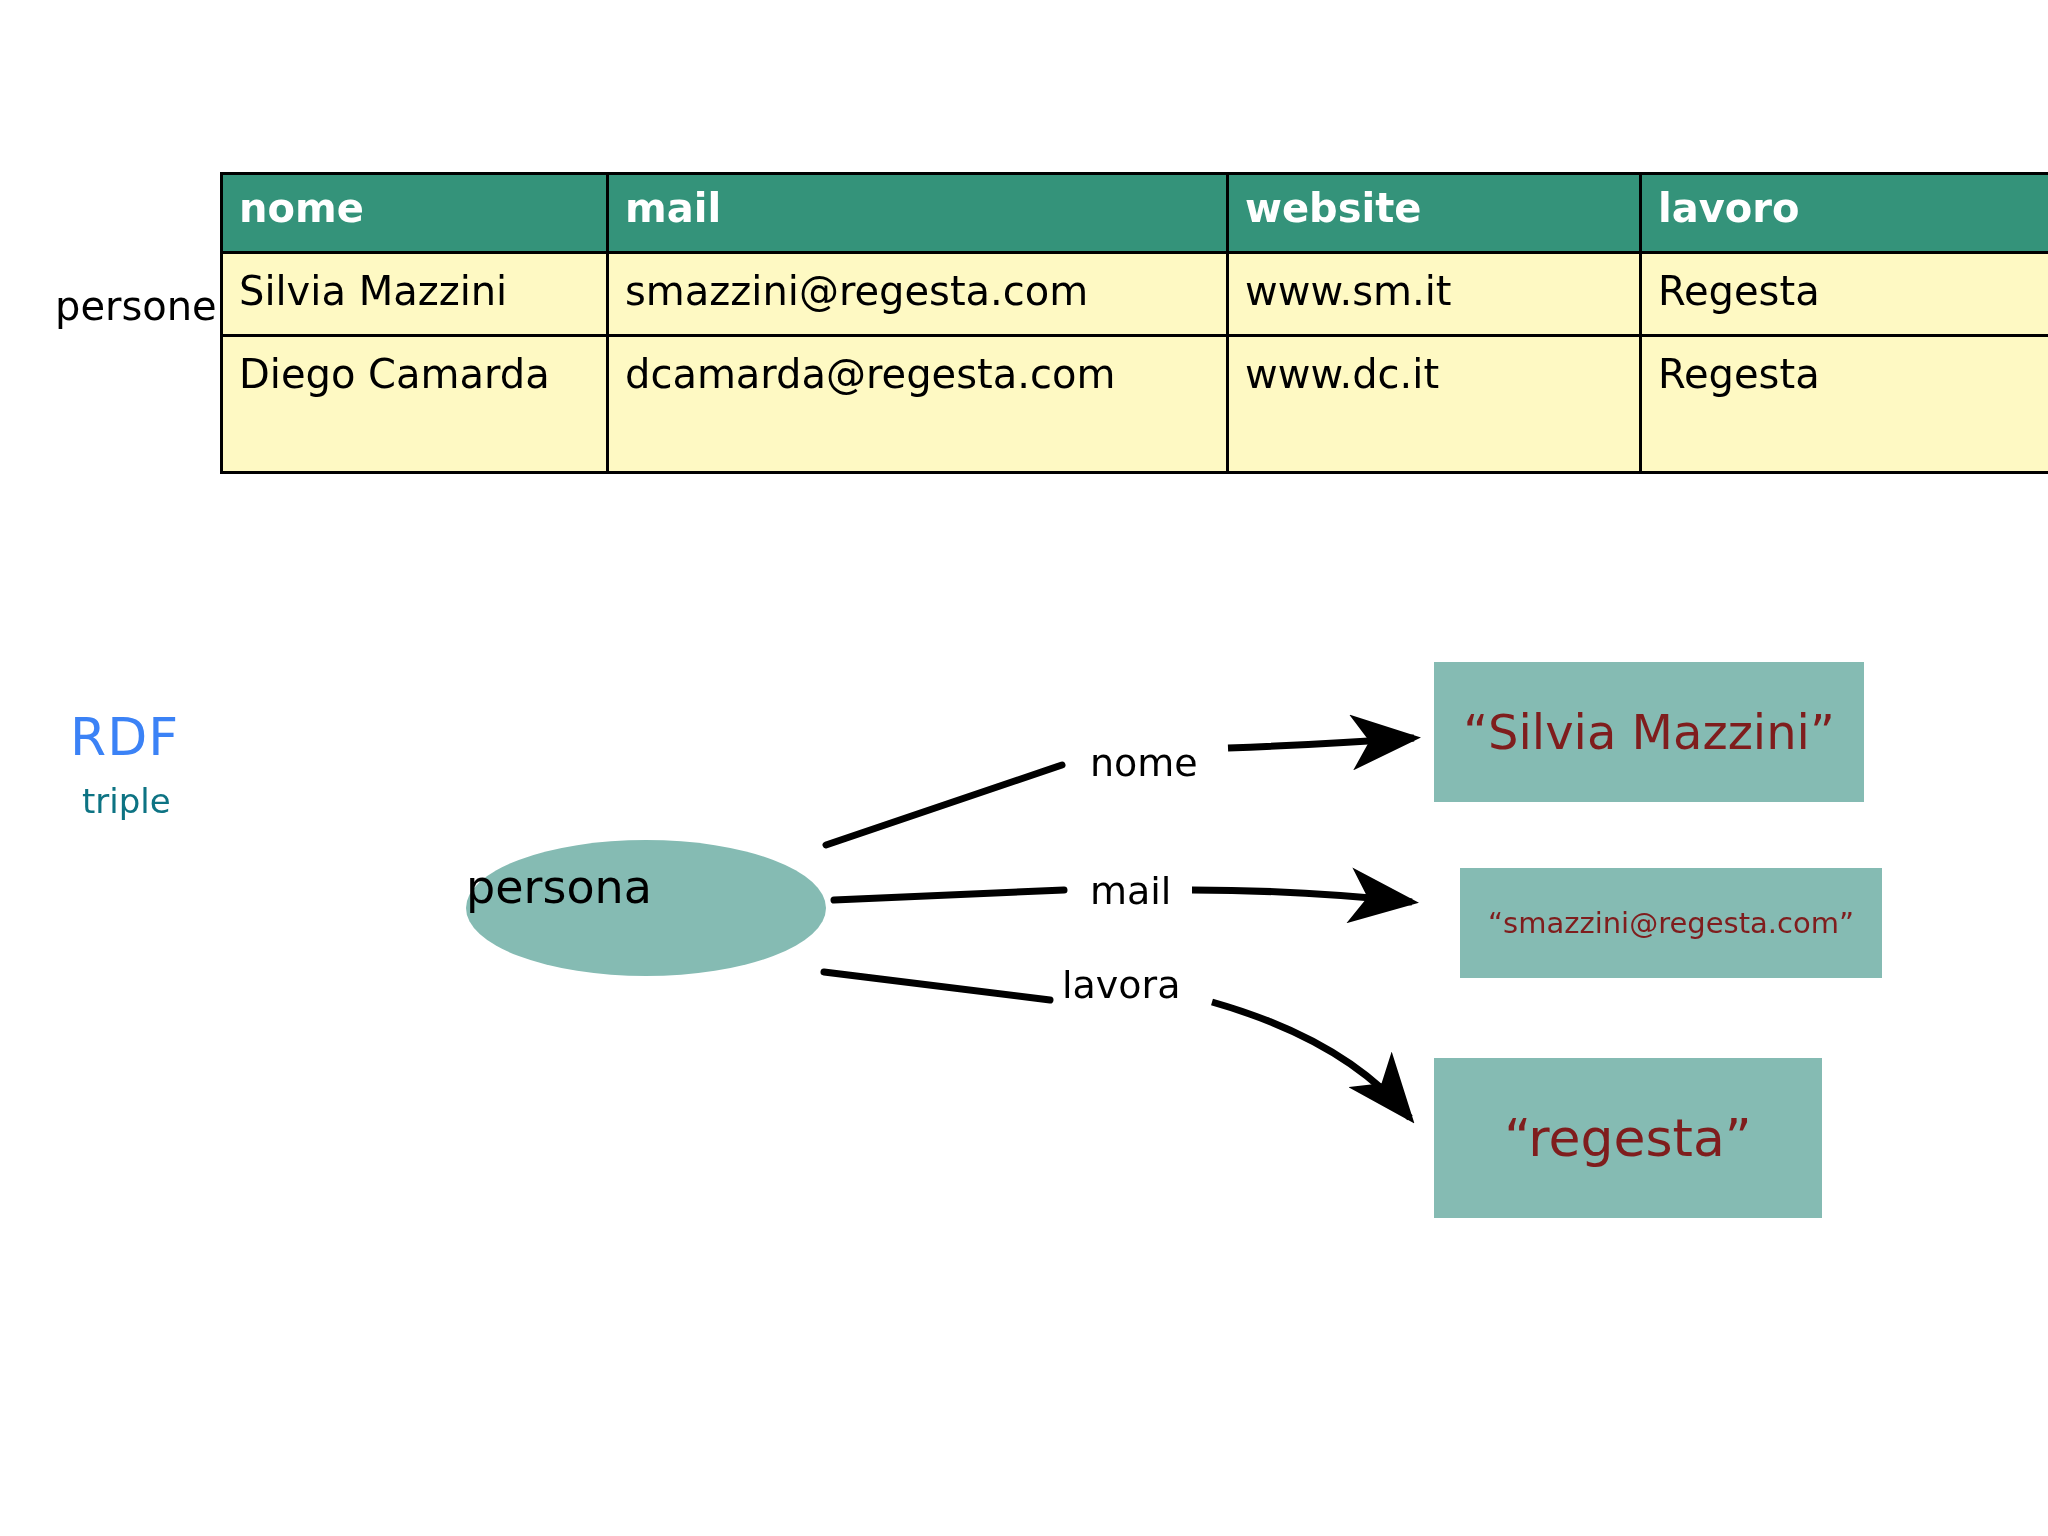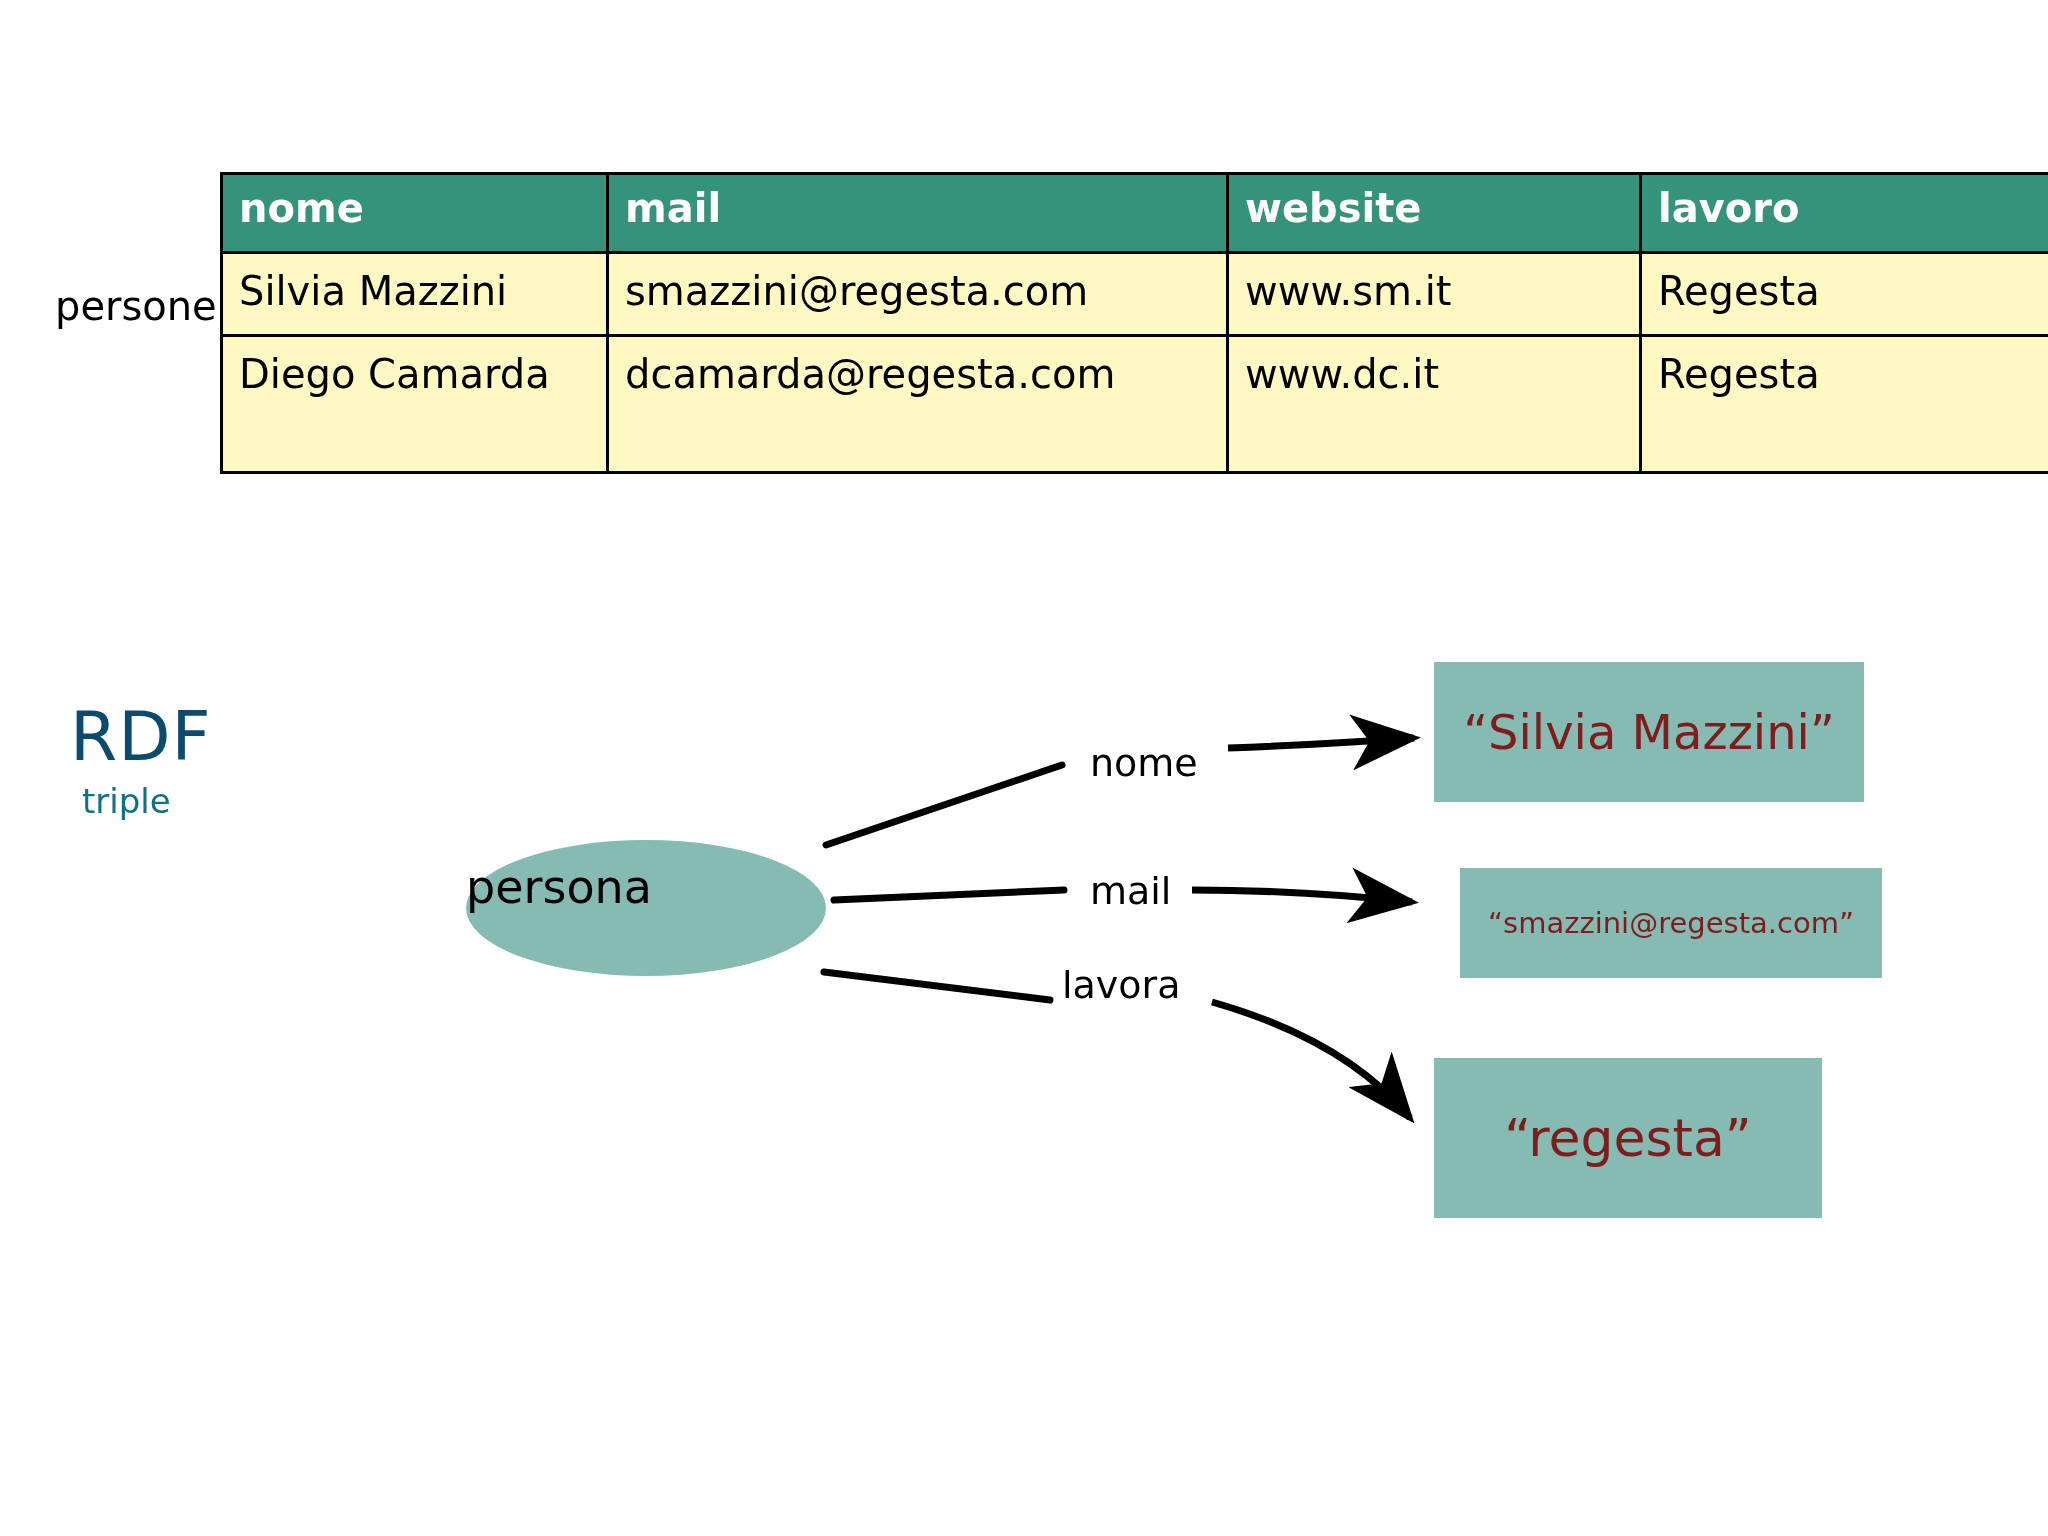--- a/index.html
+++ b/index.html
@@ -68,23 +68,23 @@
   .row-one td  { height: 60px; }
   .row-two td  { height: 114px; }
 
   
   .rdf-block {
     position: absolute;
     left: 70px;
     top: 700px;
   }
   .rdf-title {
-    font-size: 68px;
+    font-size: 52px;
     line-height: 74px;
-    color: #0c4a6e;
+    color: #3b82f6;
     letter-spacing: 1px;
   }
   .rdf-sub {
     font-size: 34px;
     line-height: 42px;
     color: #0d7383;
     margin-top: 6px;
     margin-left: 12px;
   }
 

